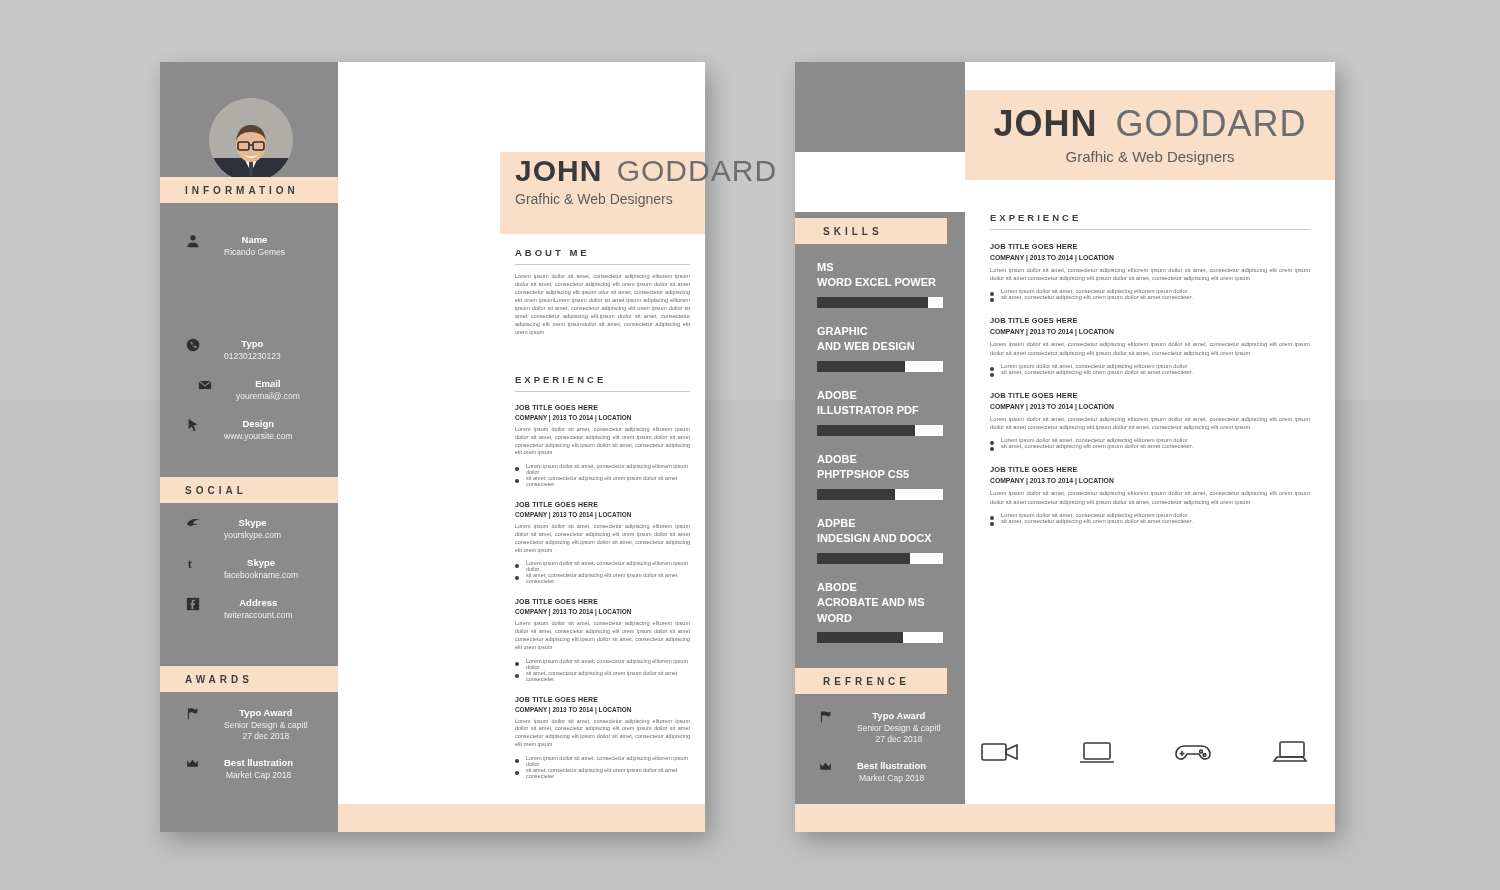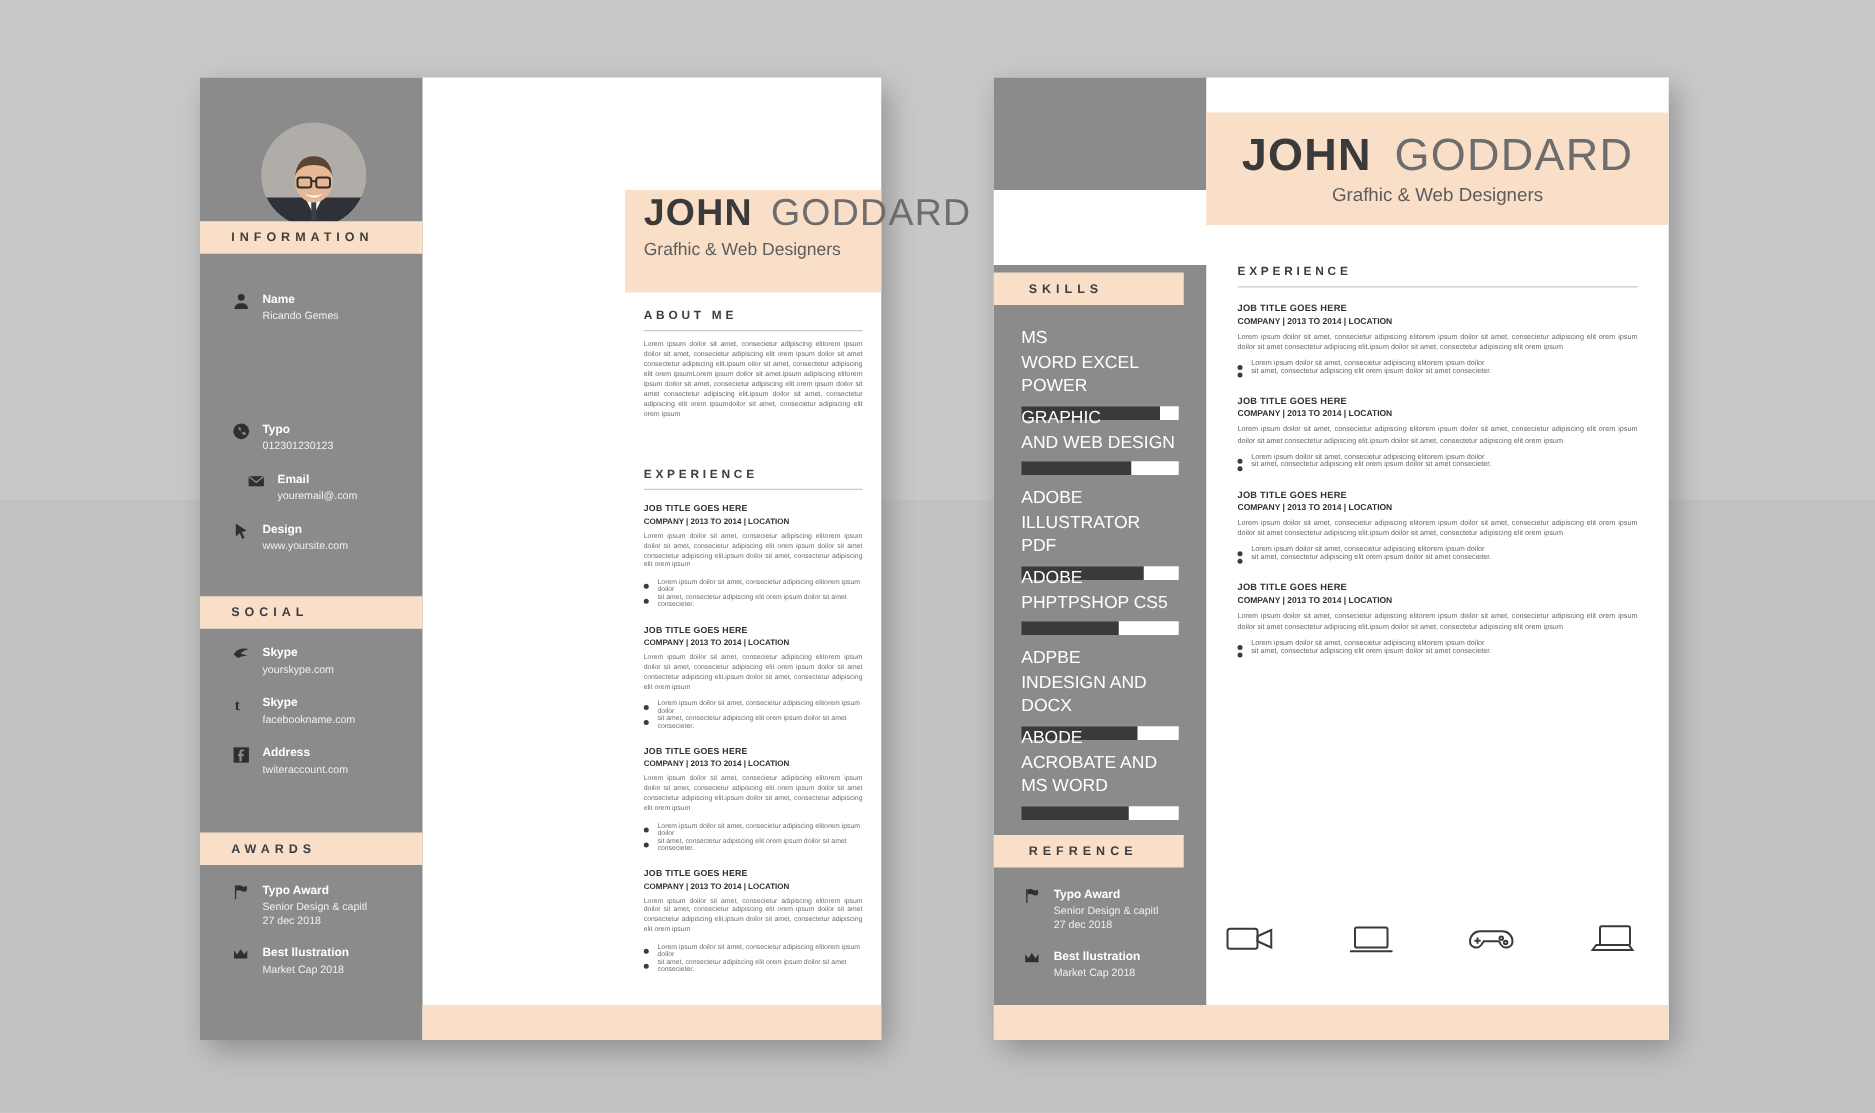--- a/index.html
+++ b/index.html
@@ -78,21 +78,21 @@
   }
   .sb1-head span {
     margin-left: 25px;
     font-size: 10px; font-weight: bold; letter-spacing: 4px; color: #3d3d3d;
   }
   .avatar {
     position: absolute; left: 49px; top: 36px;
     width: 84px; height: 84px; border-radius: 50%;
     overflow: hidden; background: #a7a7a7;
   }
-  .contact-row { position: absolute; display: flex; gap: 9px; }
+  .contact-row { position: absolute; display: flex; gap: 23px; text-align: center; }
   .contact-ico {
     width: 17px; min-width: 17px; height: 17px;
     display: flex; align-items: flex-start; justify-content: center;
     color: #2f2f2f;
   }
   .contact-label { color: #ffffff; font-size: 9.5px; font-weight: bold; line-height: 1.35; }
   .contact-value { color: #efefef; font-size: 8.5px; line-height: 1.35; }
   .p1-name-band {
     position: absolute; left: 340px; top: 90px; width: 205px; height: 82px;
     background: #fadfc8;
@@ -117,21 +117,21 @@
     margin-left: 28px;
     font-size: 10px; font-weight: bold; letter-spacing: 4px; color: #3d3d3d;
   }
   .p2-name-band {
     position: absolute; left: 170px; top: 28px; width: 370px; height: 90px; background: #fadfc8;
   }
   .p2-bottom-peach {
     position: absolute; left: 0; bottom: 0; width: 540px; height: 28px; background: #fadfc8;
   }
   .skill { position: absolute; left: 22px; width: 126px; }
-  .skill-name { color: #ffffff; font-size: 14px; font-weight: normal; line-height: 1.4; }
+  .skill-name { color: #ffffff; font-size: 11px; font-weight: bold; line-height: 1.4; }
   .skill-bar { margin-top: 6px; height: 11px; background: #ffffff; width: 126px; position: relative; }
   .skill-fill { position: absolute; left: 0; top: 0; height: 11px; background: #3a3a3a; }
 
   .device-icons {
     position: absolute; left: 185px; bottom: 62px; width: 330px;
     display: flex; justify-content: space-between; align-items: center;
   }
   .device-icons svg { stroke: #3a3a3a; fill: none; stroke-width: 1.6; }
 </style>
 </head>

